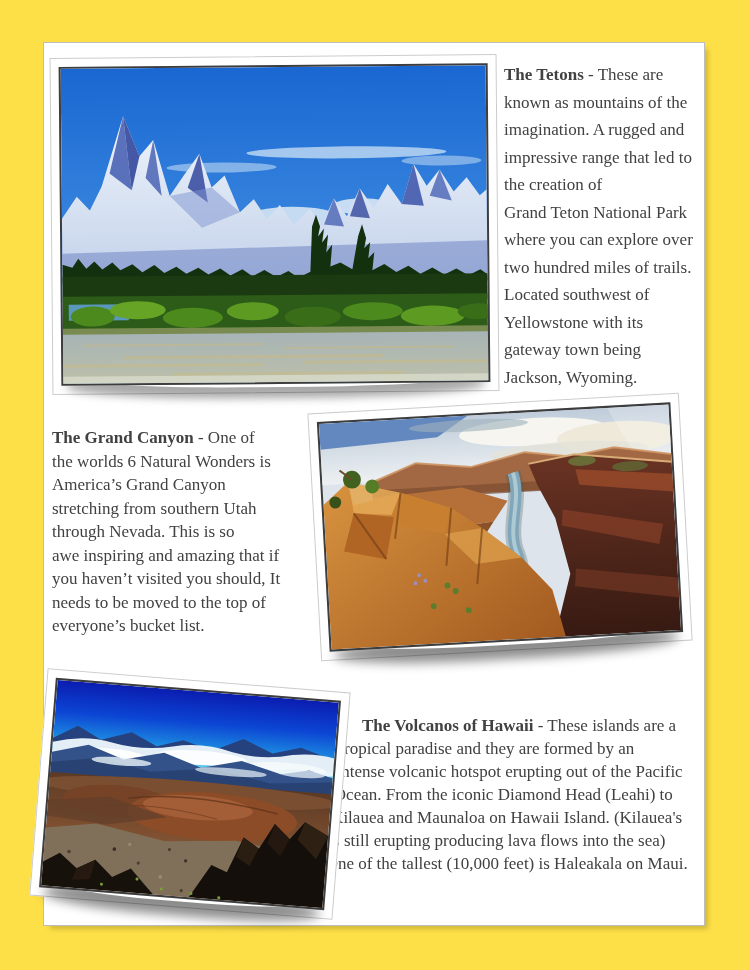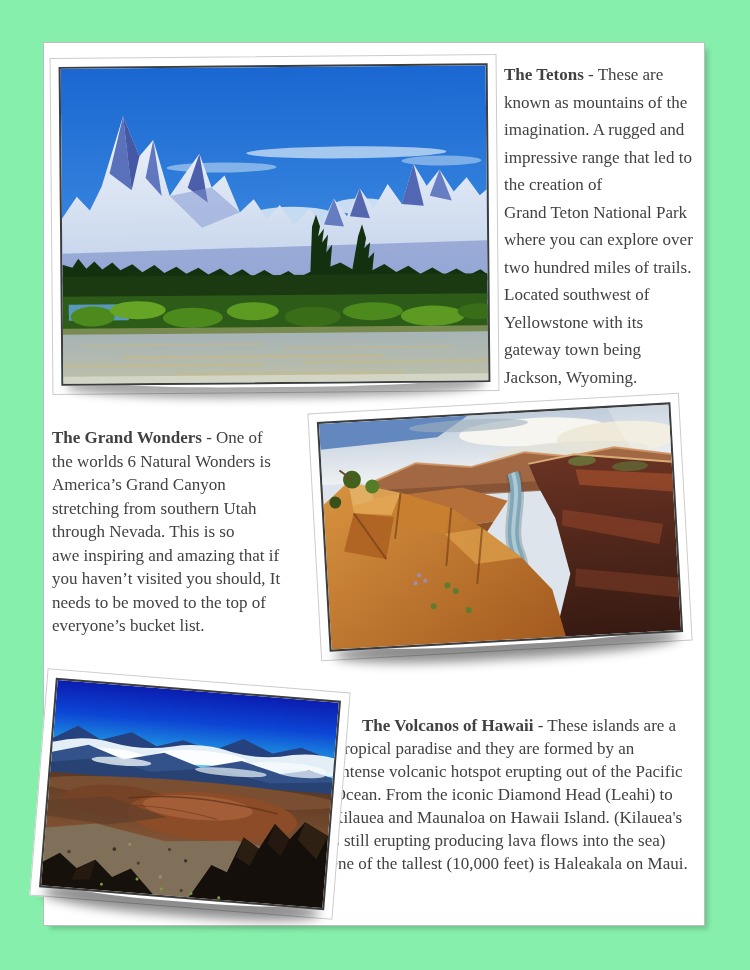--- a/index.html
+++ b/index.html
@@ -1,16 +1,16 @@
 <!DOCTYPE html>
 <html><head>
 <meta charset="utf-8">
 <style>
   html,body{margin:0;padding:0;background:#ffffff;}
-  #canvas{position:relative;width:750px;height:970px;background:#86efac;overflow:hidden;
+  #canvas{position:relative;width:750px;height:970px;background:#fde047;overflow:hidden;
           font-family:"Liberation Serif","DejaVu Serif",serif;}
   #sheet{position:absolute;left:43px;top:42px;width:662px;height:884px;background:#ffffff;
          border:1px solid #bdbdbd;box-shadow:5px 5px 5px -2px rgba(0,0,0,0.18);box-sizing:border-box;}
   
   .photo{position:absolute;background:#ffffff;border:1px solid #cccccc;padding:8px;
          box-sizing:border-box;transform:rotate(var(--rot,0deg));}
   .photo::before{content:"";position:absolute;z-index:-1;left:12px;right:12px;bottom:5px;height:26px;
          border-radius:50%/60%;box-shadow:0 14px 11px rgba(0,0,0,0.45);}
   .photo.soft::before{box-shadow:0 11px 9px rgba(0,0,0,0.34);}
   .photo svg{display:block;width:100%;height:100%;border:2px solid #3d3d3d;box-sizing:border-box;background:#dde4ec;}
@@ -114,21 +114,21 @@
 Grand Teton National Park
 where you can explore over
 two hundred miles of trails.
 Located southwest of
 Yellowstone with its
 gateway town being
 Jackson, Wyoming.</span>
     </p>
 
     <p class="para" id="canyon-text">
-      <b>The Grand Wonders</b><span class="body-text"> - One of
+      <b>The Grand Canyon</b><span class="body-text"> - One of
 the worlds 6 Natural Wonders is
 America’s Grand Canyon
 stretching from southern Utah
 through Nevada. This is so
 awe inspiring and amazing that if
 you haven’t visited you should, It
 needs to be moved to the top of
 everyone’s  bucket list.</span>
     </p>
 

